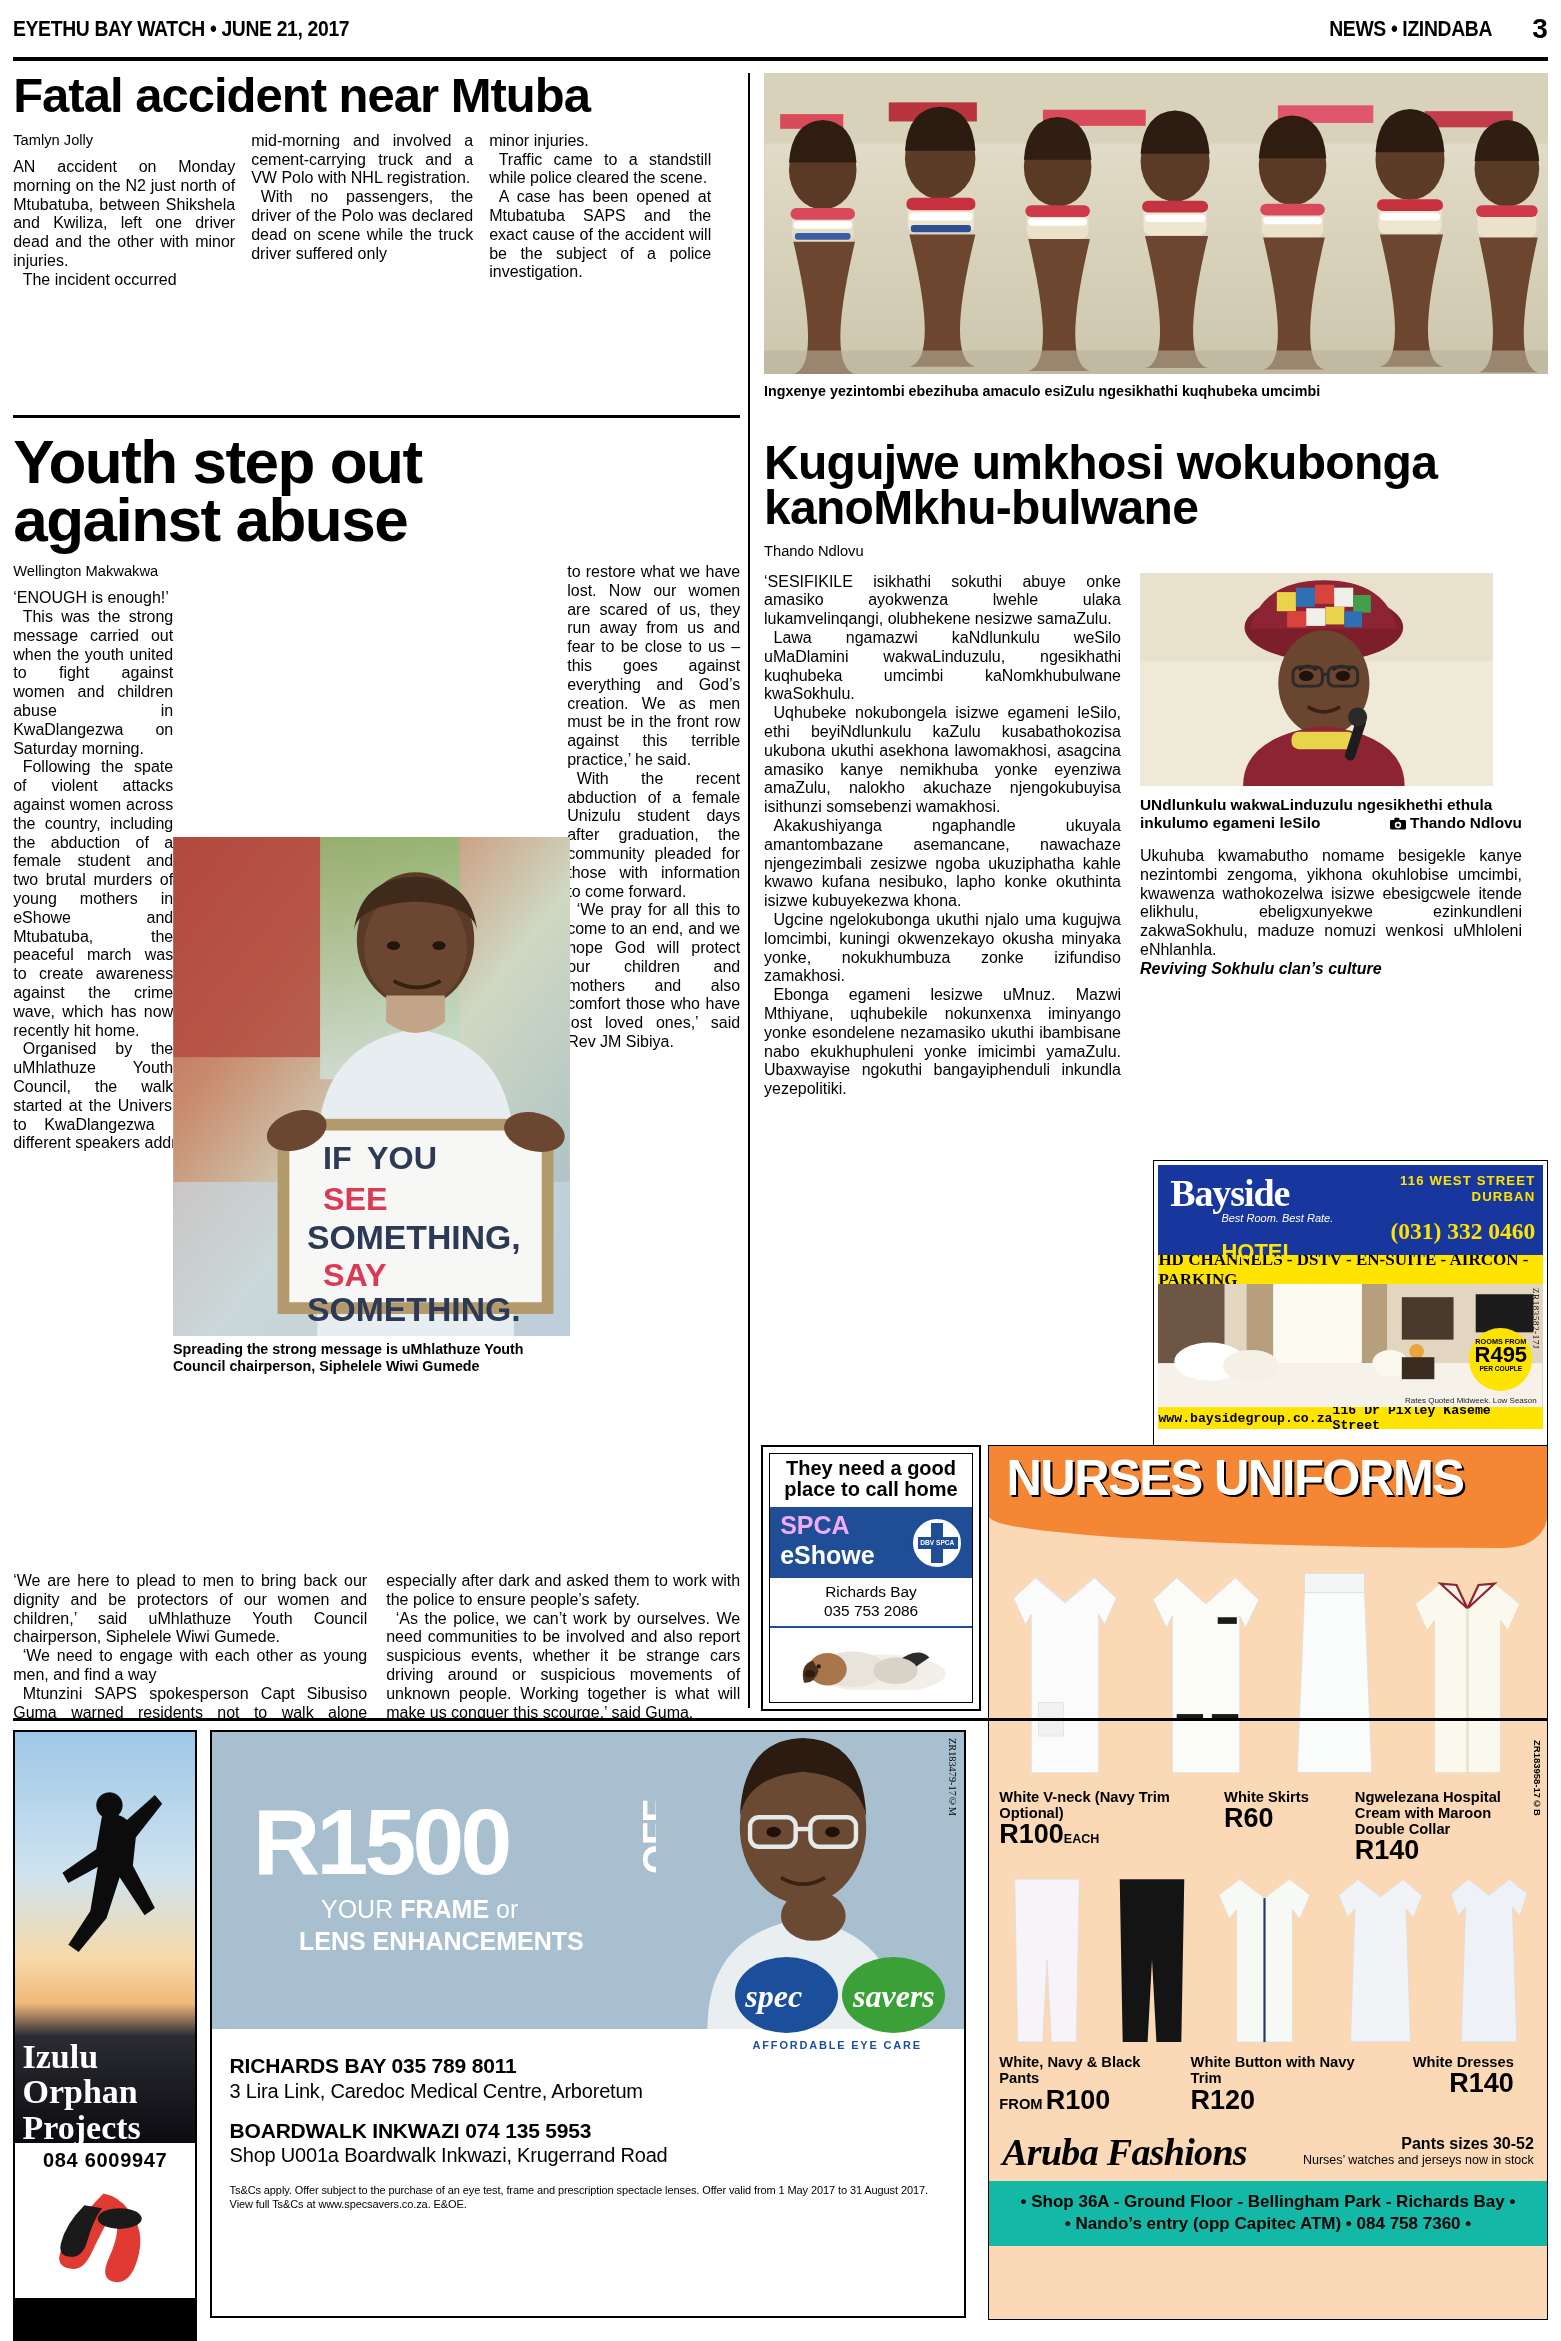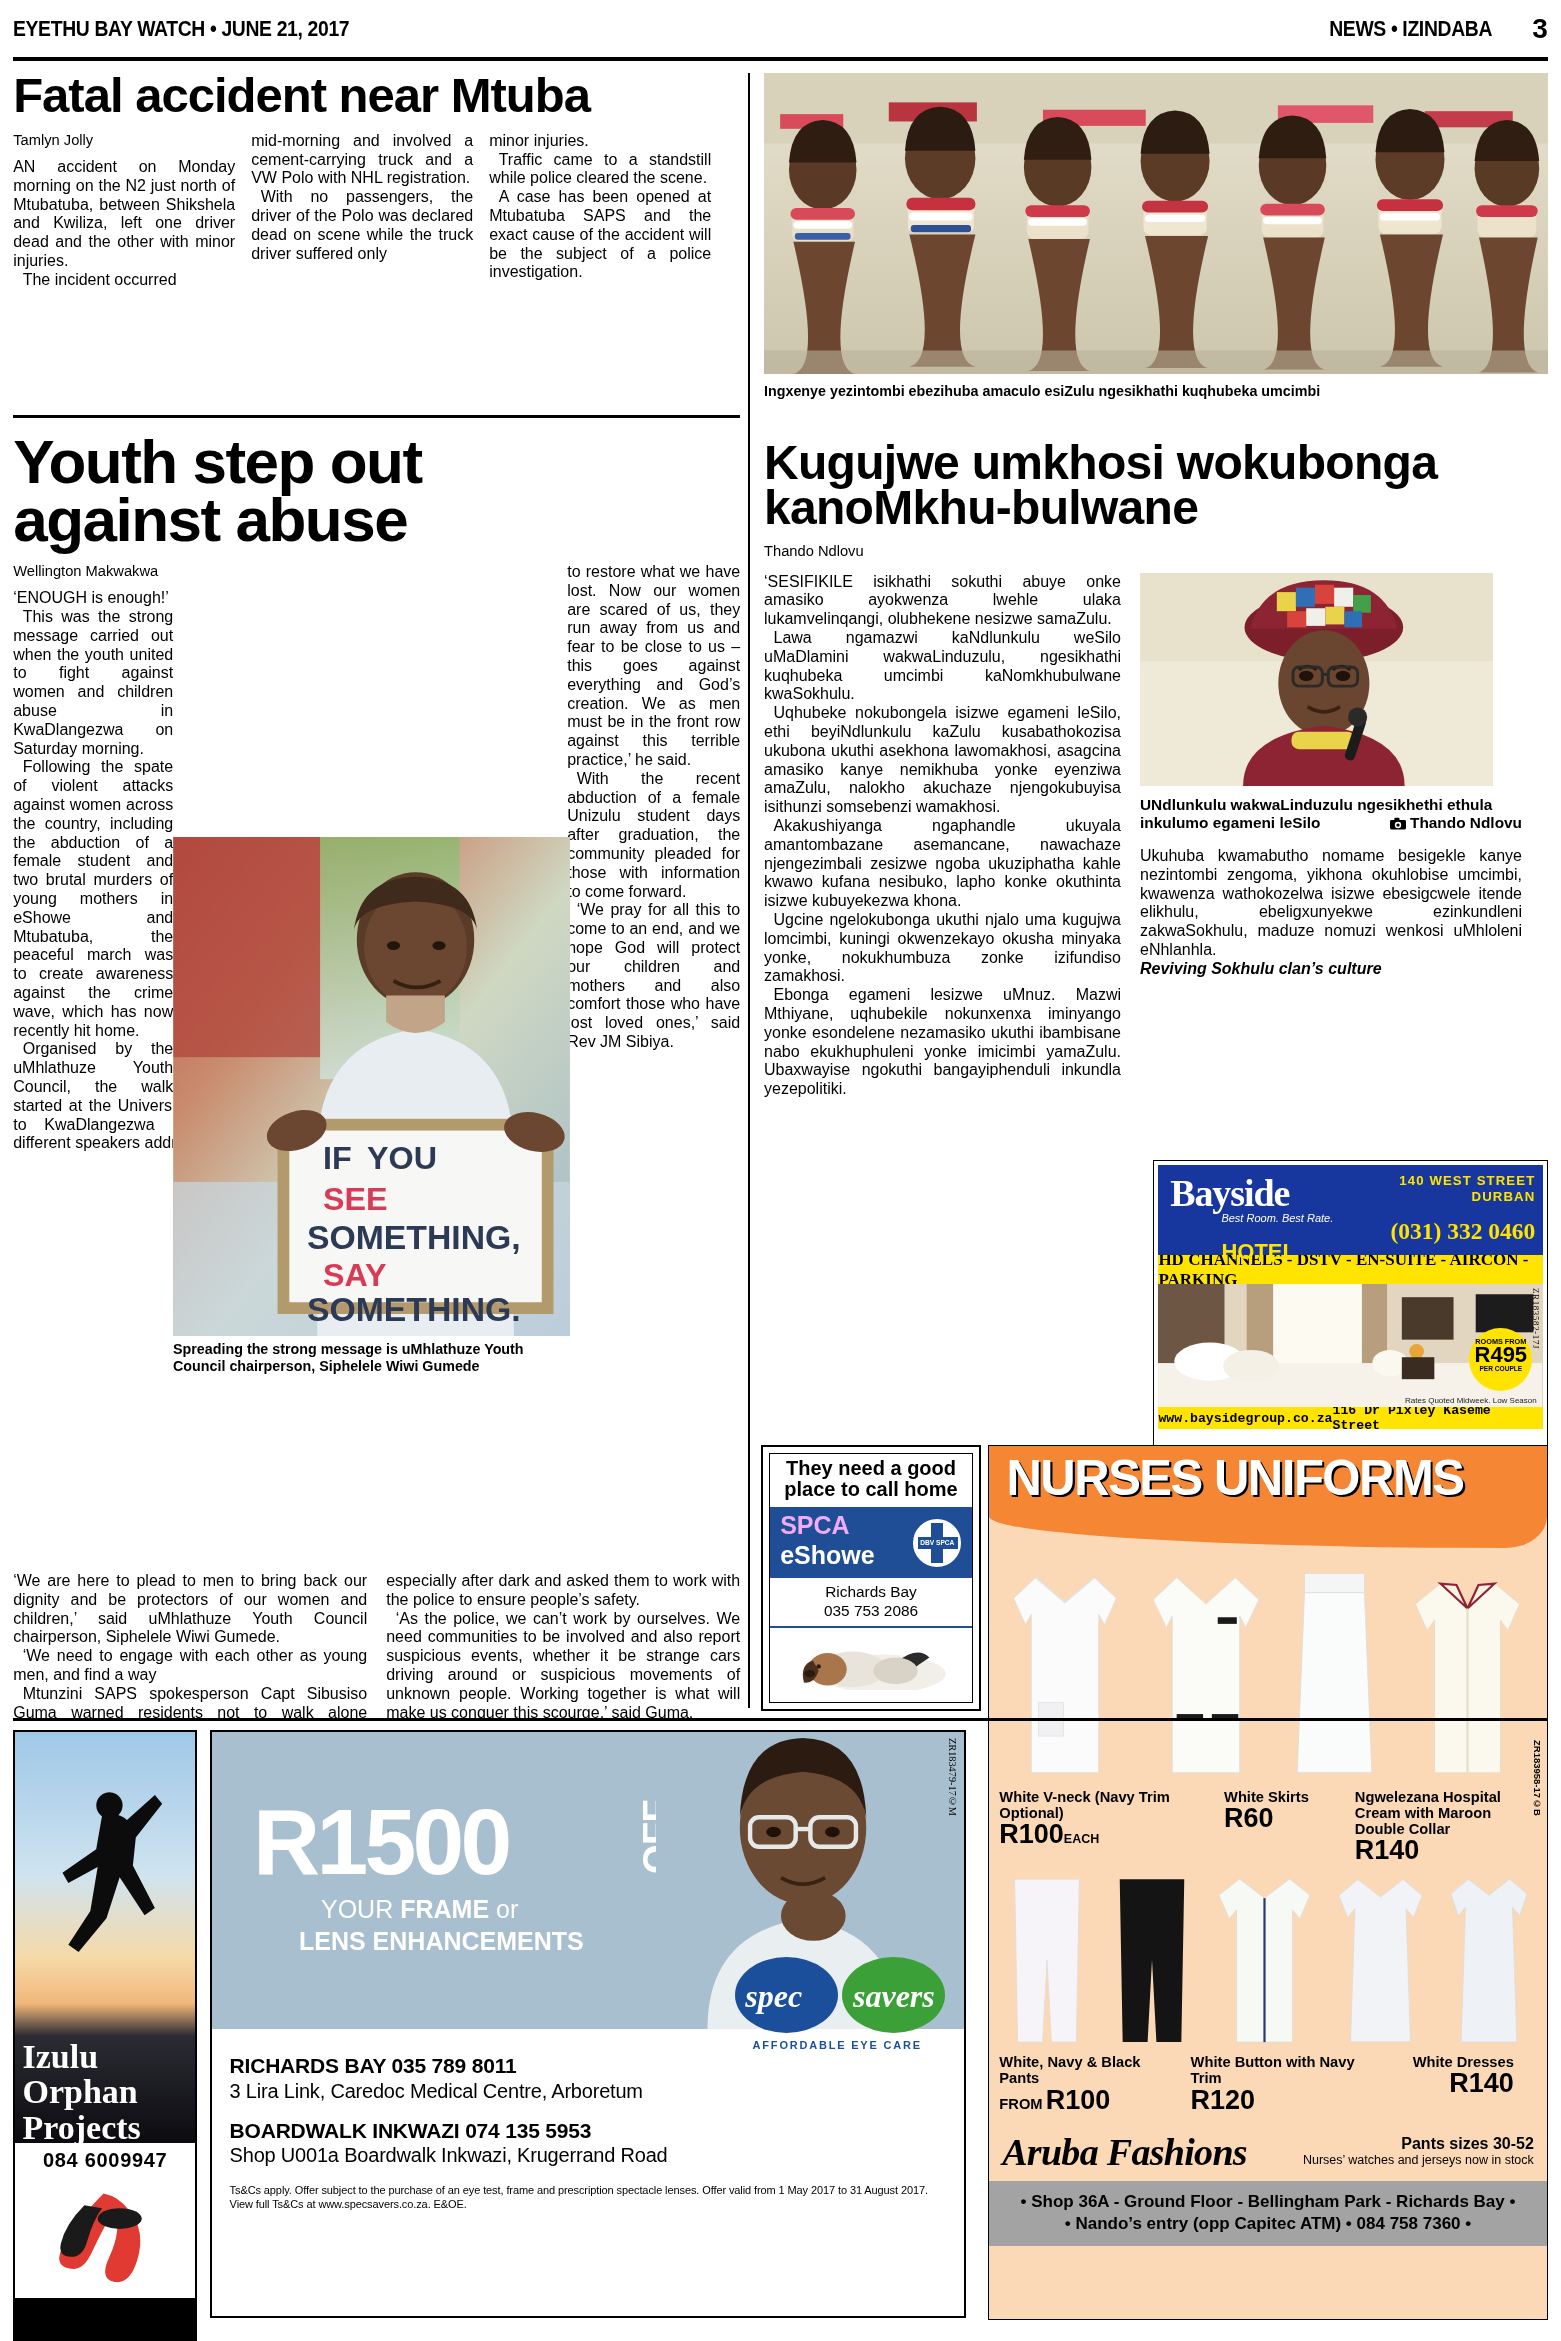--- a/index.html
+++ b/index.html
@@ -114,21 +114,21 @@
   .nur-band h2{margin:0;position:absolute;left:11.8px;top:2.9px;right:7.3px;font-size:50px;color:#fff;
                font-weight:bold;letter-spacing:-1.5px;transform:scaleX(.98);
                text-shadow:2.2px 2.2px 0 #000;}
   .nur-curve{height:34px;background:#f58634;border-bottom-left-radius:100% 100%;
              border-bottom-right-radius:8% 100%;}
   .nur-row{display:flex;align-items:flex-end;justify-content:space-around;height:235px;padding:0 5.9px;}
   .nur-labels{display:flex;padding:5.9px 10.3px 0;gap:7.3px;}
   .nur-labels div{font-weight:bold;}
   .lab{font-size:14.7px;line-height:1.1;}
   .price{font-size:27px;font-weight:bold;line-height:1;}
-  .nur-foot{background:#a3a3a3;height:65px;display:flex;flex-direction:column;align-items:center;
+  .nur-foot{background:#14b8a6;height:65px;display:flex;flex-direction:column;align-items:center;
             justify-content:center;font-weight:bold;font-size:17px;line-height:1.35;}
   .aruba{font-family:"Liberation Serif",serif;font-size:38px;font-weight:bold;font-style:italic;letter-spacing:-0.7px;}
   .nur-code{position:absolute;right:4.4px;top:294px;font-size:9.5px;writing-mode:vertical-rl;font-weight:bold;}
 
   
   .izulu{left:13.2px;top:1730px;width:184px;height:688px;border:2.2px solid #000;background:#000;overflow:hidden;}
   .iz-sky{height:411px;background:linear-gradient(#9fc8e8 0%,#cfe3ef 35%,#f6d9a8 55%,#f2b87a 66%,#2b2b33 74%,#0b0b10 100%);position:relative;}
   .iz-silhouette{position:absolute;left:50%;top:51px;transform:translateX(-50%);}
   .iz-title{position:absolute;left:7.3px;top:307px;color:#fff;font-family:"Liberation Serif",serif;
             font-weight:bold;font-size:34px;line-height:1.04;}
@@ -438,21 +438,21 @@
     </div>
   </div>
 
   <div class="ad bayside">
     <div class="bay-inner">
       <div class="bay-top">
         <div class="bay-logo">Bayside</div>
         <div class="bay-tag">Best Room. Best Rate.</div>
         <div class="bay-hotel">HOTEL</div>
         <div class="bay-addr">
-          <div>140 WEST STREET</div>
+          <div>116 WEST STREET</div>
           <div>DURBAN</div>
         </div>
         <div class="bay-tel">(031) 332 0460</div>
       </div>
       <div class="bay-yellow">HD CHANNELS - DSTV - EN-SUITE - AIRCON - PARKING</div>
       <div class="bay-pic">
         <svg width="100%" height="123" viewBox="0 0 520 168" preserveAspectRatio="none">
           <rect width="520" height="168" fill="#e3d6c1"></rect>
           <rect x="0" y="0" width="90" height="168" fill="#6d5744"></rect>
           <rect x="120" y="0" width="36" height="120" fill="#b79e7d"></rect>

